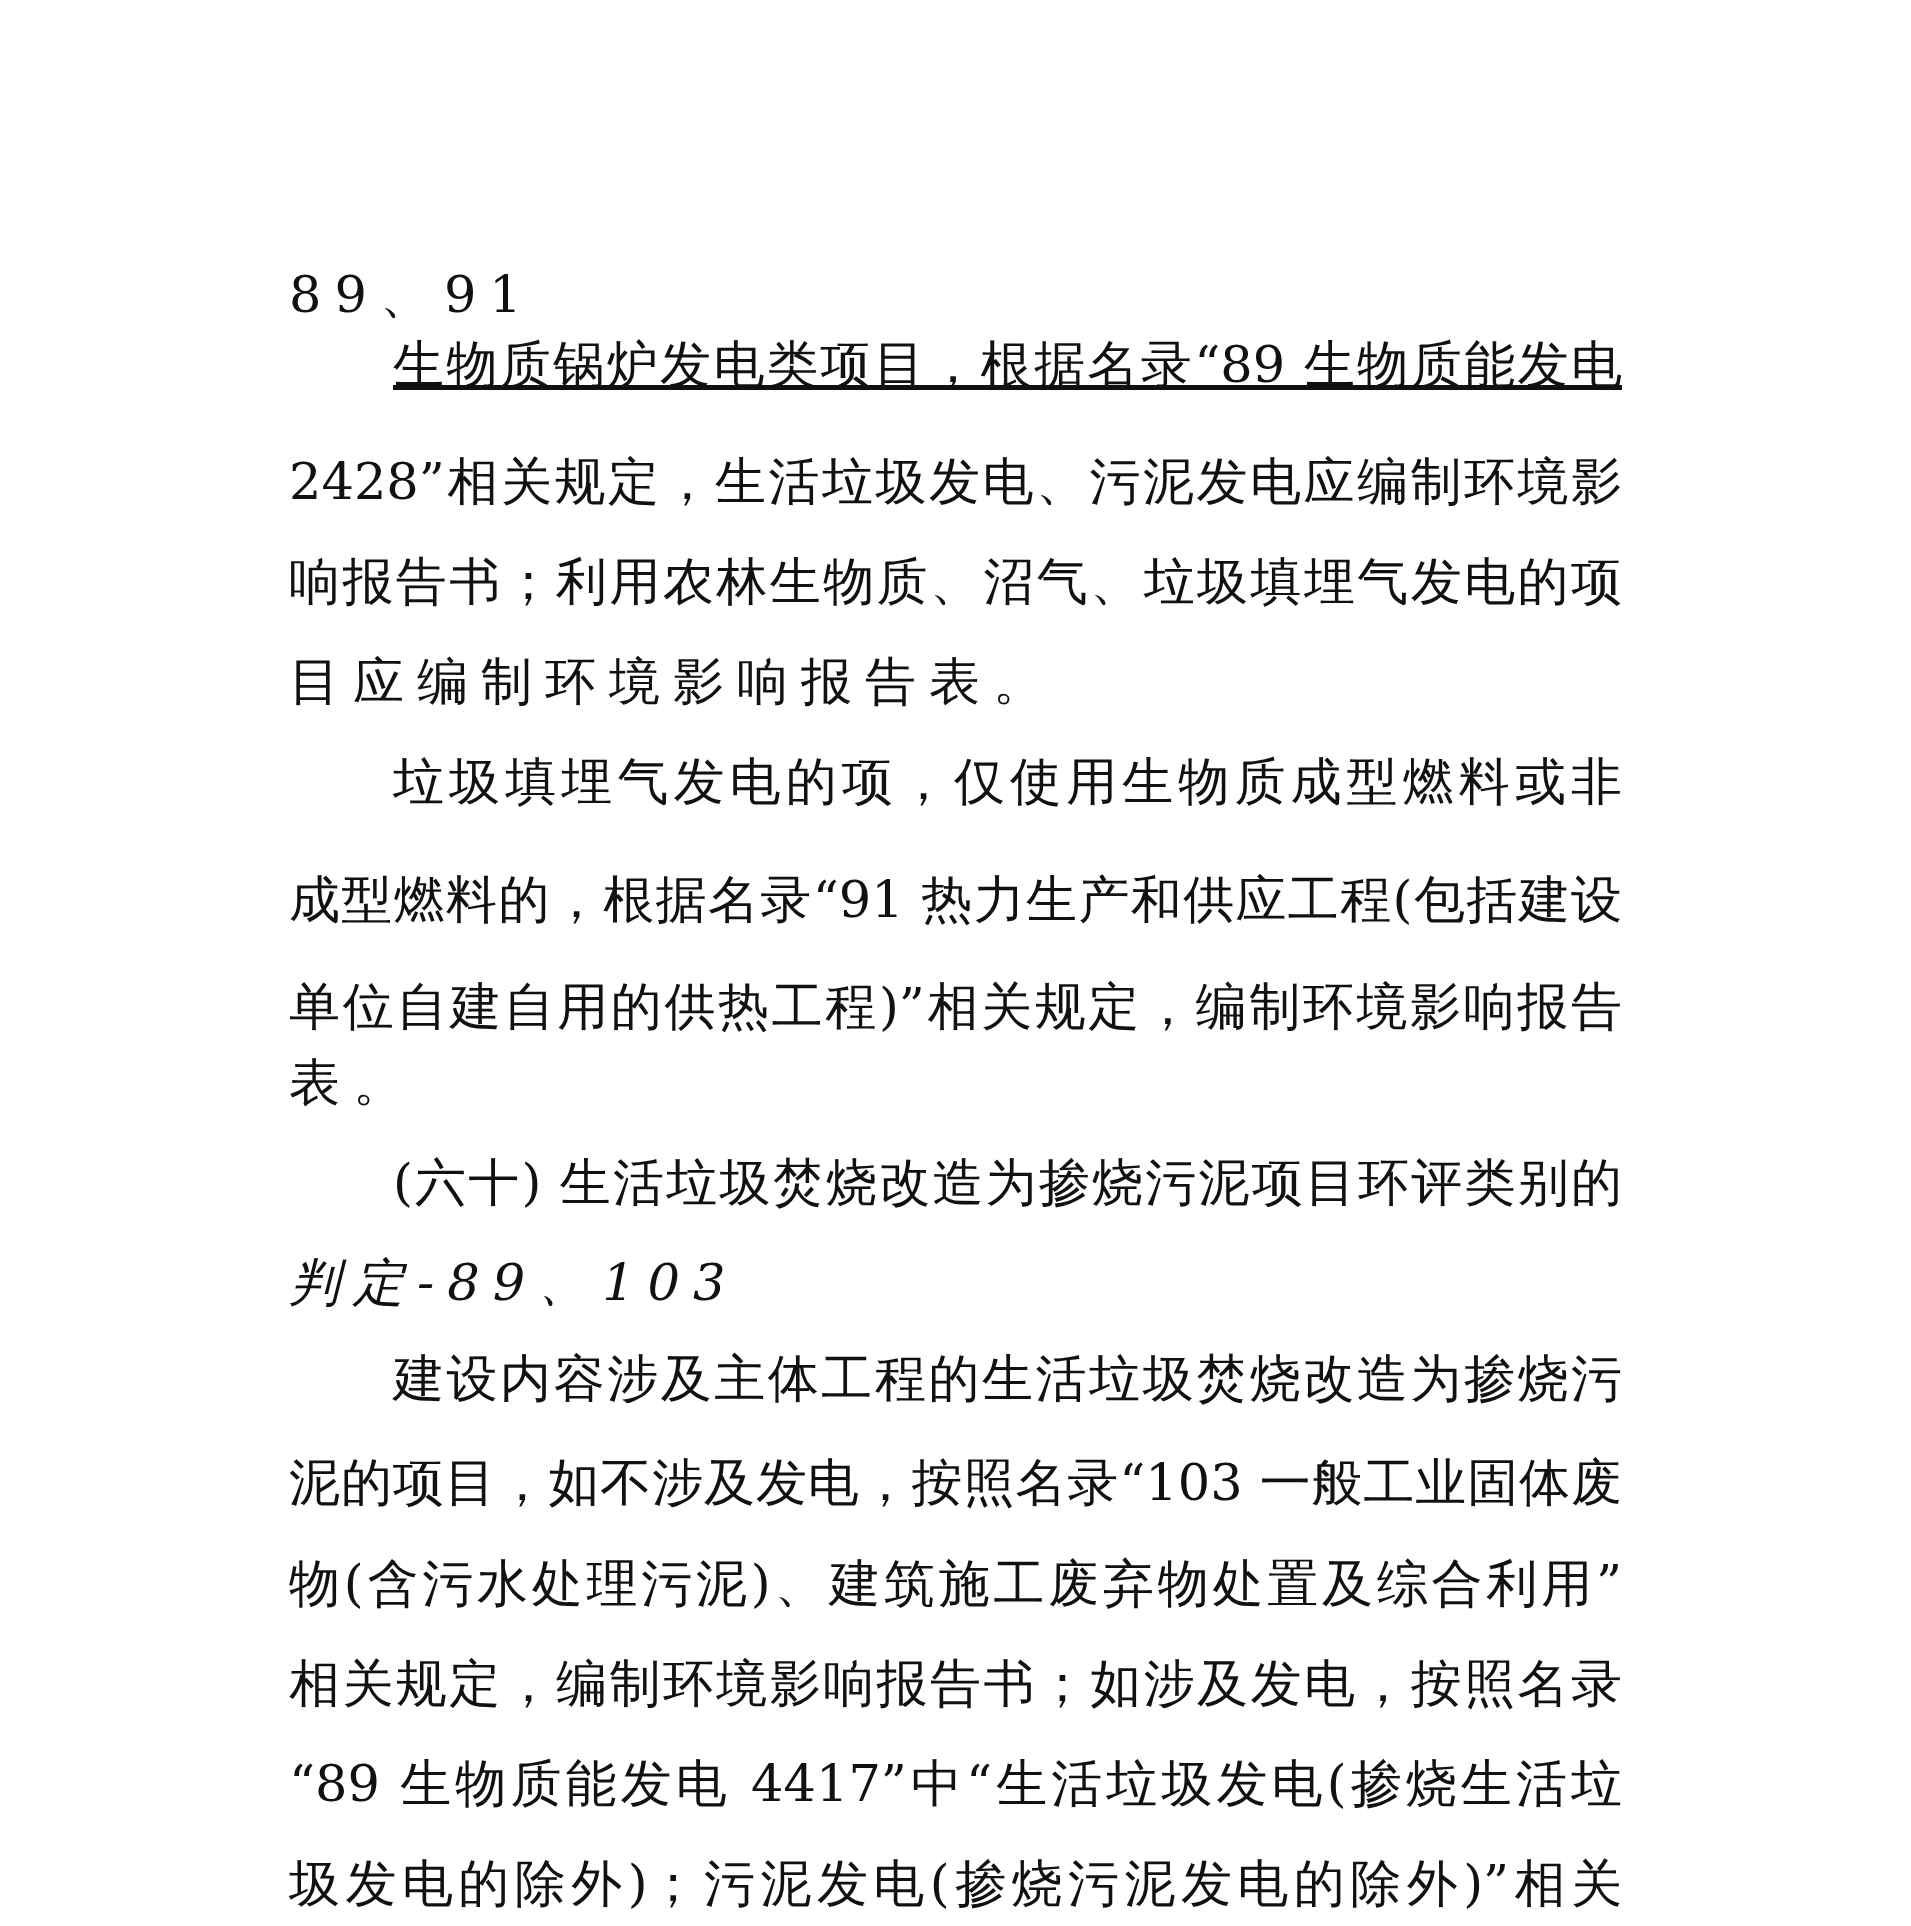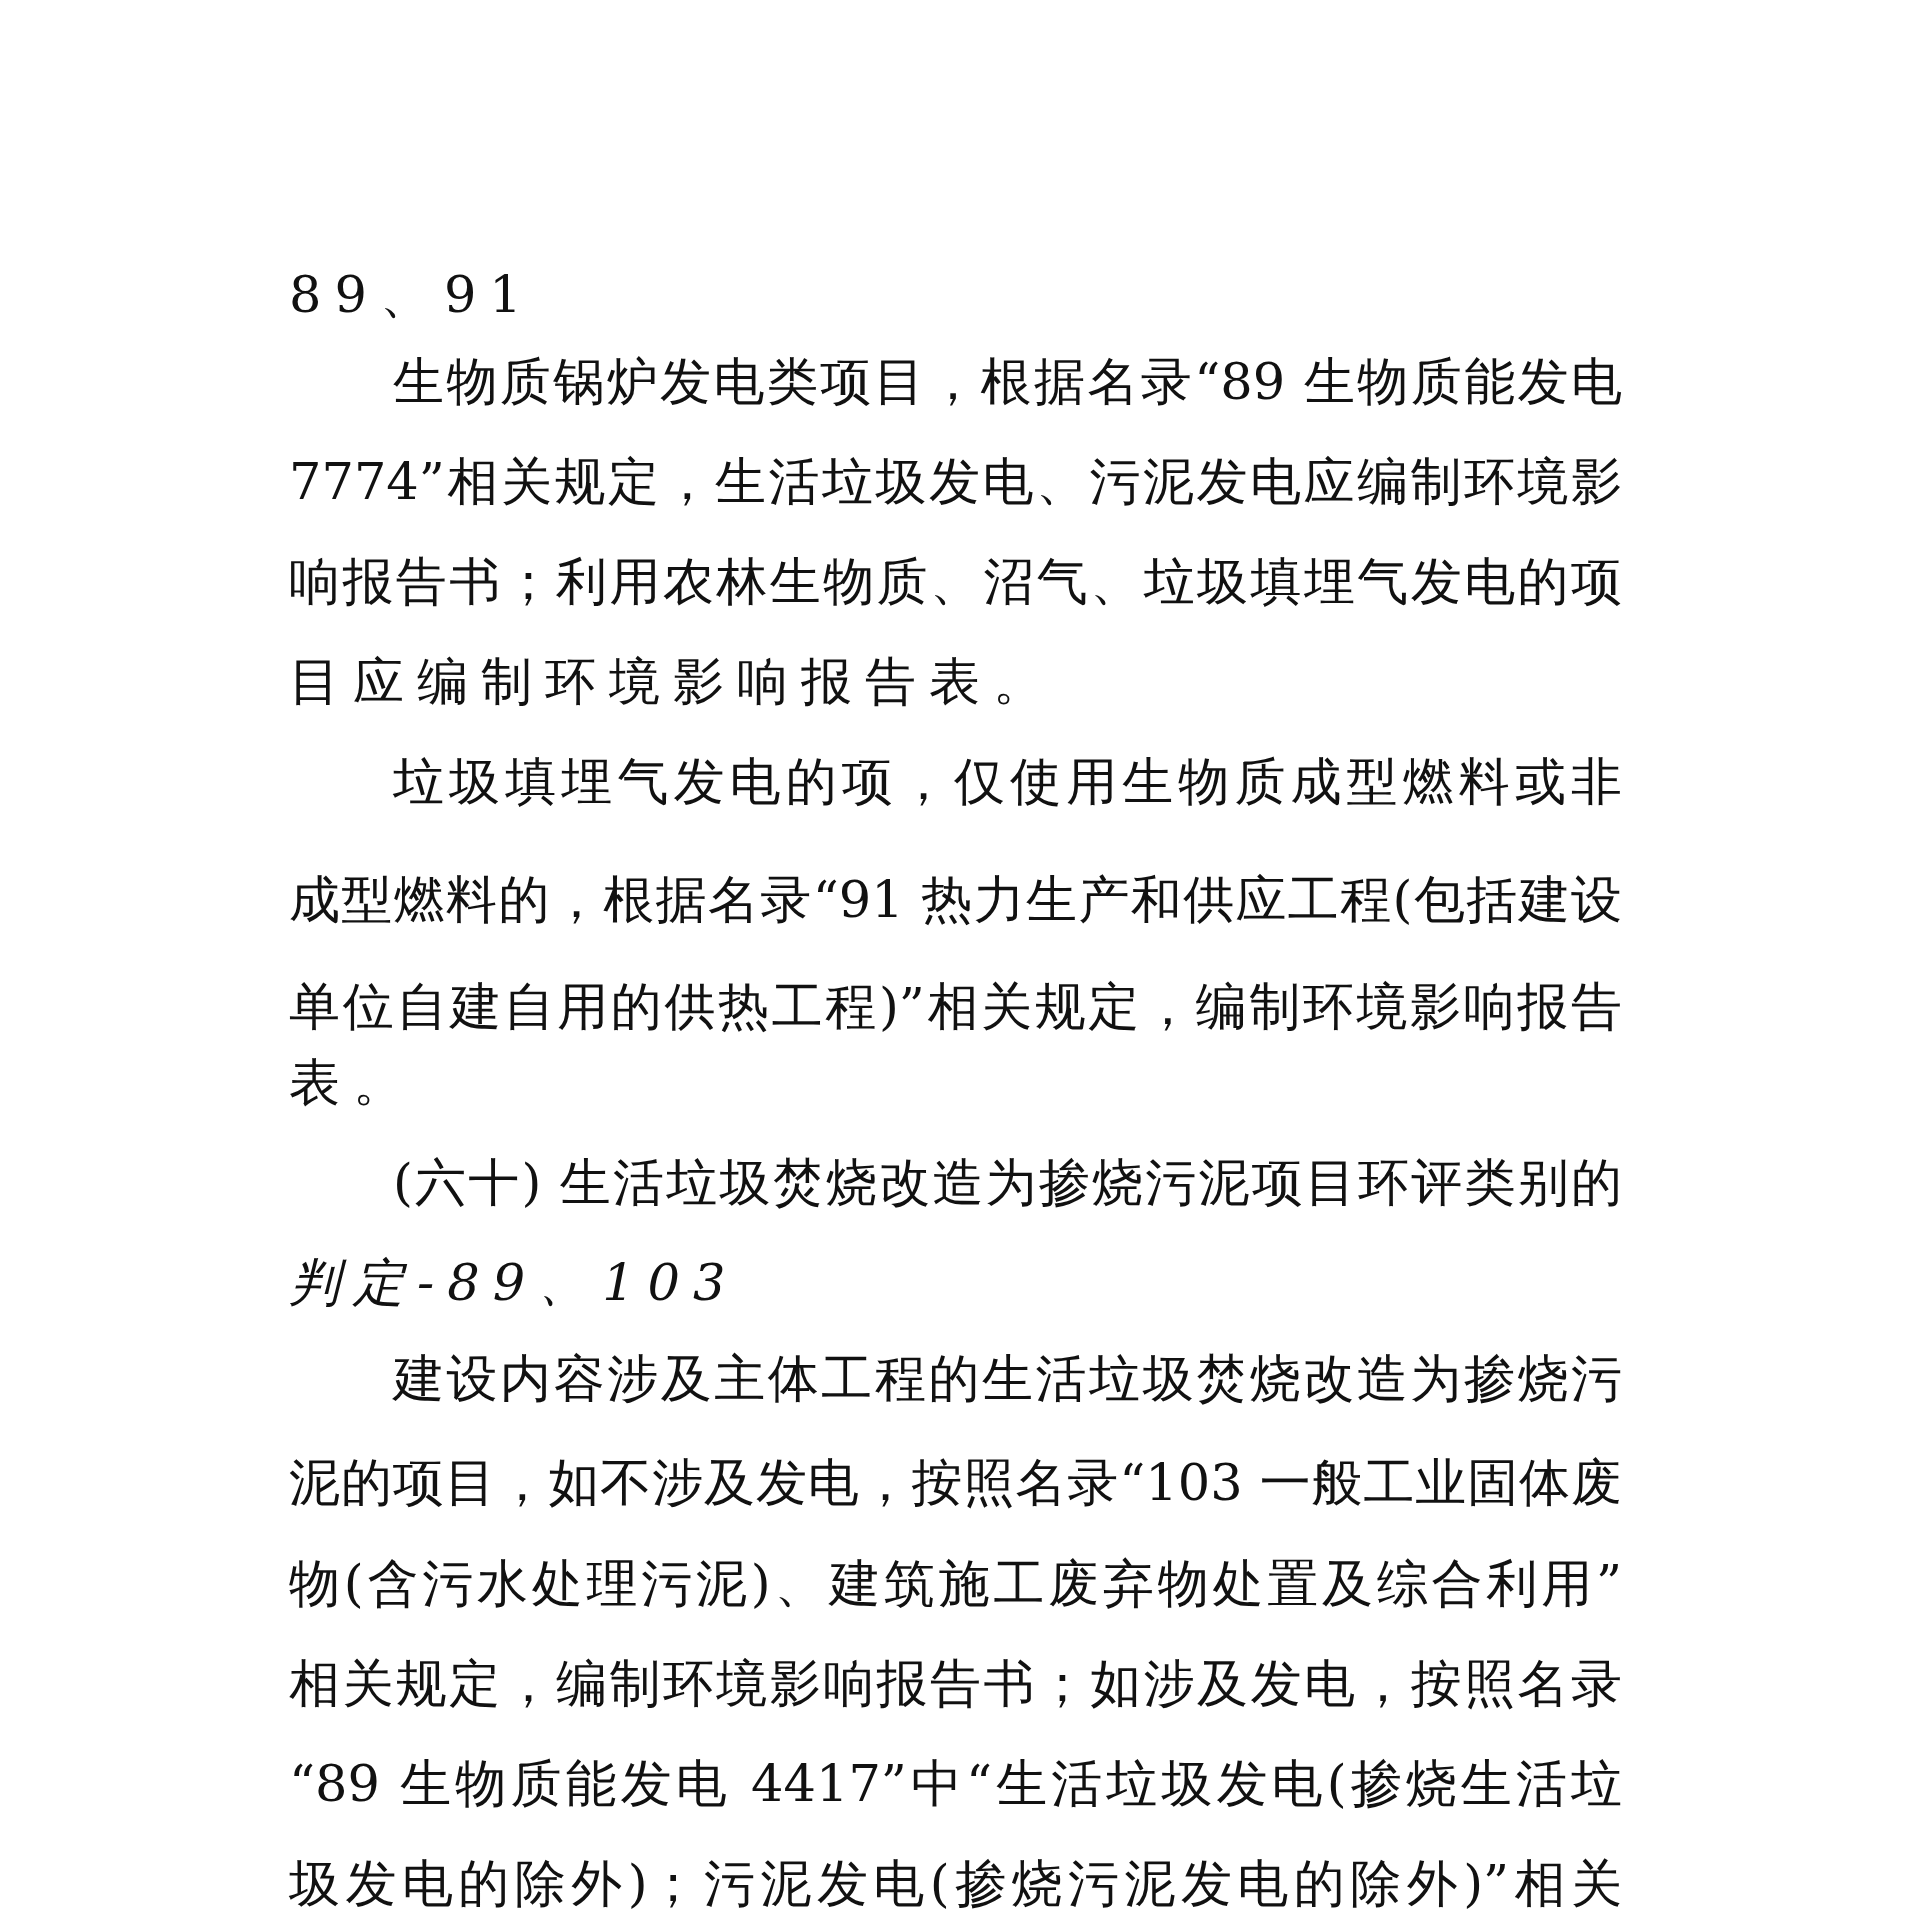--- a/index.html
+++ b/index.html
@@ -15,22 +15,22 @@
     white-space: nowrap; letter-spacing: 13px;
   }
   .line.justify { text-align: justify; text-align-last: justify; letter-spacing: 0; }
   .line.indent { left: 393px; width: 1229px; }
 </style>
 </head>
 <body>
 
 <div class="page">
   <div class="line" style="top: 247px; margin-top: 13px;">89、91</div>
-  <div class="line indent justify" style="top: 347px;">生物质锅炉发电类项目，根据名录“89 生物质能发电</div>
-  <div class="line justify" style="top: 447px;">7774”相关规定，生活垃圾发电、污泥发电应编制环境影</div>
+  <div class="line indent justify" style="top: 330px; text-decoration: underline;">生物质锅炉发电类项目，根据名录“89 生物质能发电</div>
+  <div class="line justify" style="top: 447px;">2428”相关规定，生活垃圾发电、污泥发电应编制环境影</div>
   <div class="line" style="top: 647px;">目应编制环境影响报告表。</div>
   <div class="line justify" style="top: 547px;">响报告书；利用农林生物质、沼气、垃圾填埋气发电的项</div>
   <div class="line indent justify" style="top: 747px;">垃圾填埋气发电的项，仅使用生物质成型燃料或非</div>
   <div class="line justify" style="top: 847px; margin-top: 18px;">成型燃料的，根据名录“91 热力生产和供应工程(包括建设</div>
   <div class="line justify" style="top: 972px;">单位自建自用的供热工程)”相关规定，编制环境影响报告</div>
   <div class="line" style="top: 1048px;">表。</div>
   <div class="line indent justify" style="top: 1148px;">(六十) 生活垃圾焚烧改造为掺烧污泥项目环评类别的</div>
   <div class="line" style="top: 1248px; font-style: italic;">判定-89、103</div>
   <div class="line indent justify" style="top: 1348px; font-family: Liberation Mono, monospace;">建设内容涉及主体工程的生活垃圾焚烧改造为掺烧污</div>
   <div class="line justify" style="top: 1448px;">泥的项目，如不涉及发电，按照名录“103 一般工业固体废</div>

